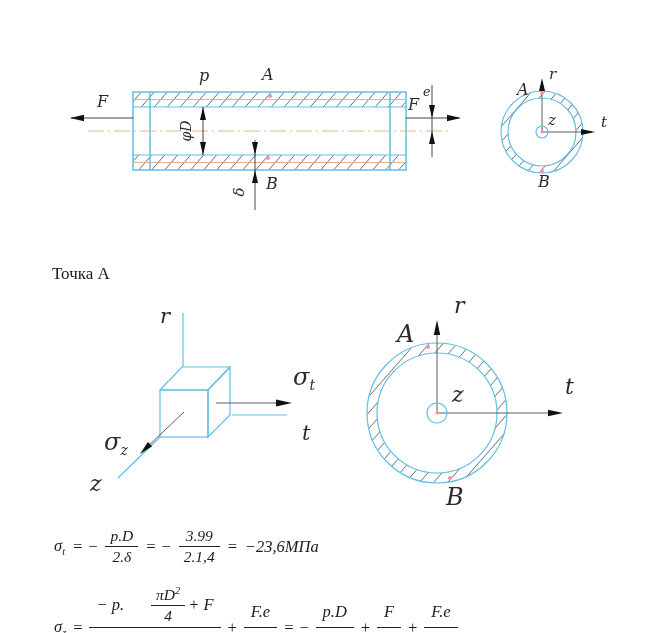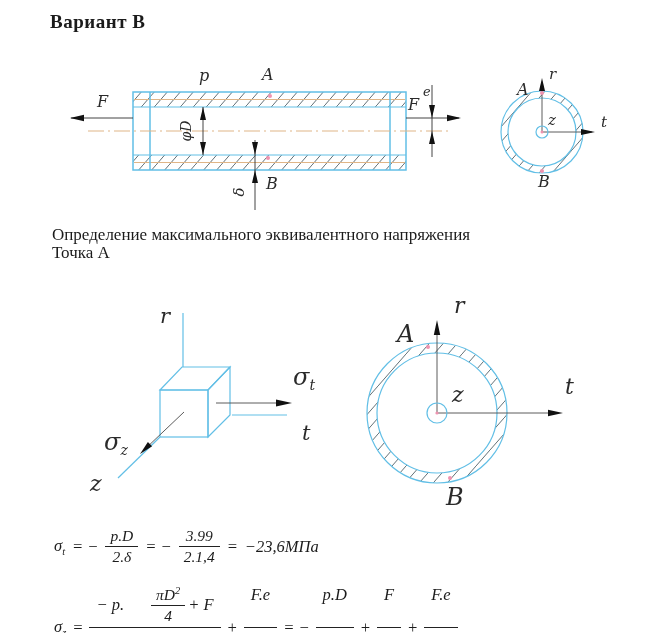--- a/index.html
+++ b/index.html
@@ -6,21 +6,21 @@
   .page{
     position:relative;width:666px;height:633px;background:#ffffff;
     overflow:hidden;font-family:"Liberation Serif",serif;color:#1b1b1b;
   }
   .doc-title{
     position:absolute;left:50px;top:11px;font-size:19px;font-weight:bold;
     letter-spacing:.5px;
   }
   .body-text{position:absolute;left:52px;font-size:17px;}
   .heading-line{top:225px;}
-  .point-line{top:243px;}
+  .point-line{top:264px;}
 
   svg text{font-family:"DejaVu Serif",serif;font-style:italic;fill:#2a2a2a;}
   .blue-stroke{stroke:var(--line-blue);fill:none;stroke-width:1.5;}
   .blue-thin{stroke:var(--line-blue);fill:none;stroke-width:1.2;}
   .orange-line{stroke:var(--centerline-orange);fill:none;stroke-width:1.1;}
   .dim-line{stroke:#2f2f2f;fill:none;stroke-width:0.9;}
   .axis-line{stroke:#4a4a4a;fill:none;stroke-width:0.9;}
   .arrow-head{fill:#111;stroke:none;}
   .hatch-line{stroke:var(--hatch-dark);stroke-width:0.85;}
   .pink-dot{fill:var(--point-pink);stroke:none;}
@@ -31,29 +31,28 @@
   }
   .formula .frac{display:inline-flex;flex-direction:column;text-align:center;font-size:15.5px;}
   .formula .frac .num{display:block;border-bottom:1.2px solid #222;padding:0 5px 1px;}
   .formula .frac .den{display:block;padding:1px 5px 0;}
   .formula sub{font-size:10.5px;}
   .formula sup{font-size:10.5px;}
   .f1{left:54px;top:527px;}
   .f2{left:54px;top:585px;align-items:flex-end;gap:6px;}
   .f2 .sink{transform:translateY(10px);}
   .f2 .fracb{display:inline-flex;align-items:center;gap:3px;border-bottom:1.2px solid #222;padding:0 7px 2px;}
-  .f2 .fracb.simple{padding-bottom:22px;}
+  .f2 .fracb.simple{padding-bottom:5px;}
   .f2 .frac{font-size:15.5px;margin-left:24px;}
 </style>
 </head>
 <body style="--line-blue: #62bfe6; --centerline-orange: #dfb587; --hatch-dark: #46565e; --point-pink: #ef93b0; --ink: #1b1b1b;">
 
 <div class="page">
 
-  <div class="doc-title">Вариант В</div>
 
   <svg style="position:absolute;left:0;top:60px;" width="666" height="164" viewBox="0 0 666 164">
     <defs>
       <pattern id="hatch" patternUnits="userSpaceOnUse" width="13" height="15">
         <line class="hatch-line" x1="0" y1="15" x2="13" y2="0"></line>
       </pattern>
     </defs>
 
     <g>
       <rect x="133" y="32" width="273" height="15" fill="url(#hatch)"></rect>
@@ -125,21 +124,20 @@
       <circle class="pink-dot" cx="542" cy="33" r="2"></circle>
       <circle class="pink-dot" cx="542" cy="111" r="2"></circle>
       <text x="549" y="19" font-size="15">r</text>
       <text x="601" y="67" font-size="15">t</text>
       <text x="548" y="65" font-size="15">z</text>
       <text x="517" y="35" font-size="16">A</text>
       <text x="538" y="127" font-size="16">B</text>
     </g>
   </svg>
 
-  <div class="body-text heading-line">Определение максимального эквивалентного напряжения</div>
   <div class="body-text point-line">Точка А</div>
 
   <svg style="position:absolute;left:0;top:290px;" width="666" height="228" viewBox="0 0 666 228">
     <defs>
       <pattern id="hatch2" patternUnits="userSpaceOnUse" width="14" height="16">
         <line class="hatch-line" x1="0" y1="16" x2="14" y2="0"></line>
       </pattern>
     </defs>
 
     <g>

